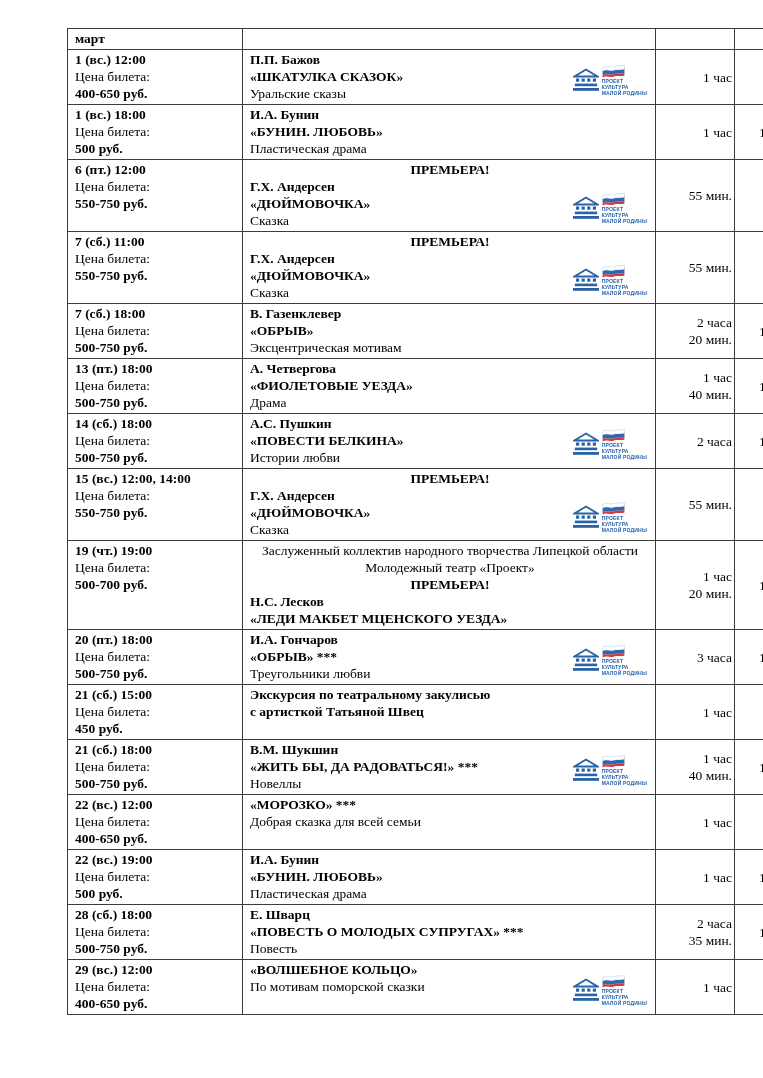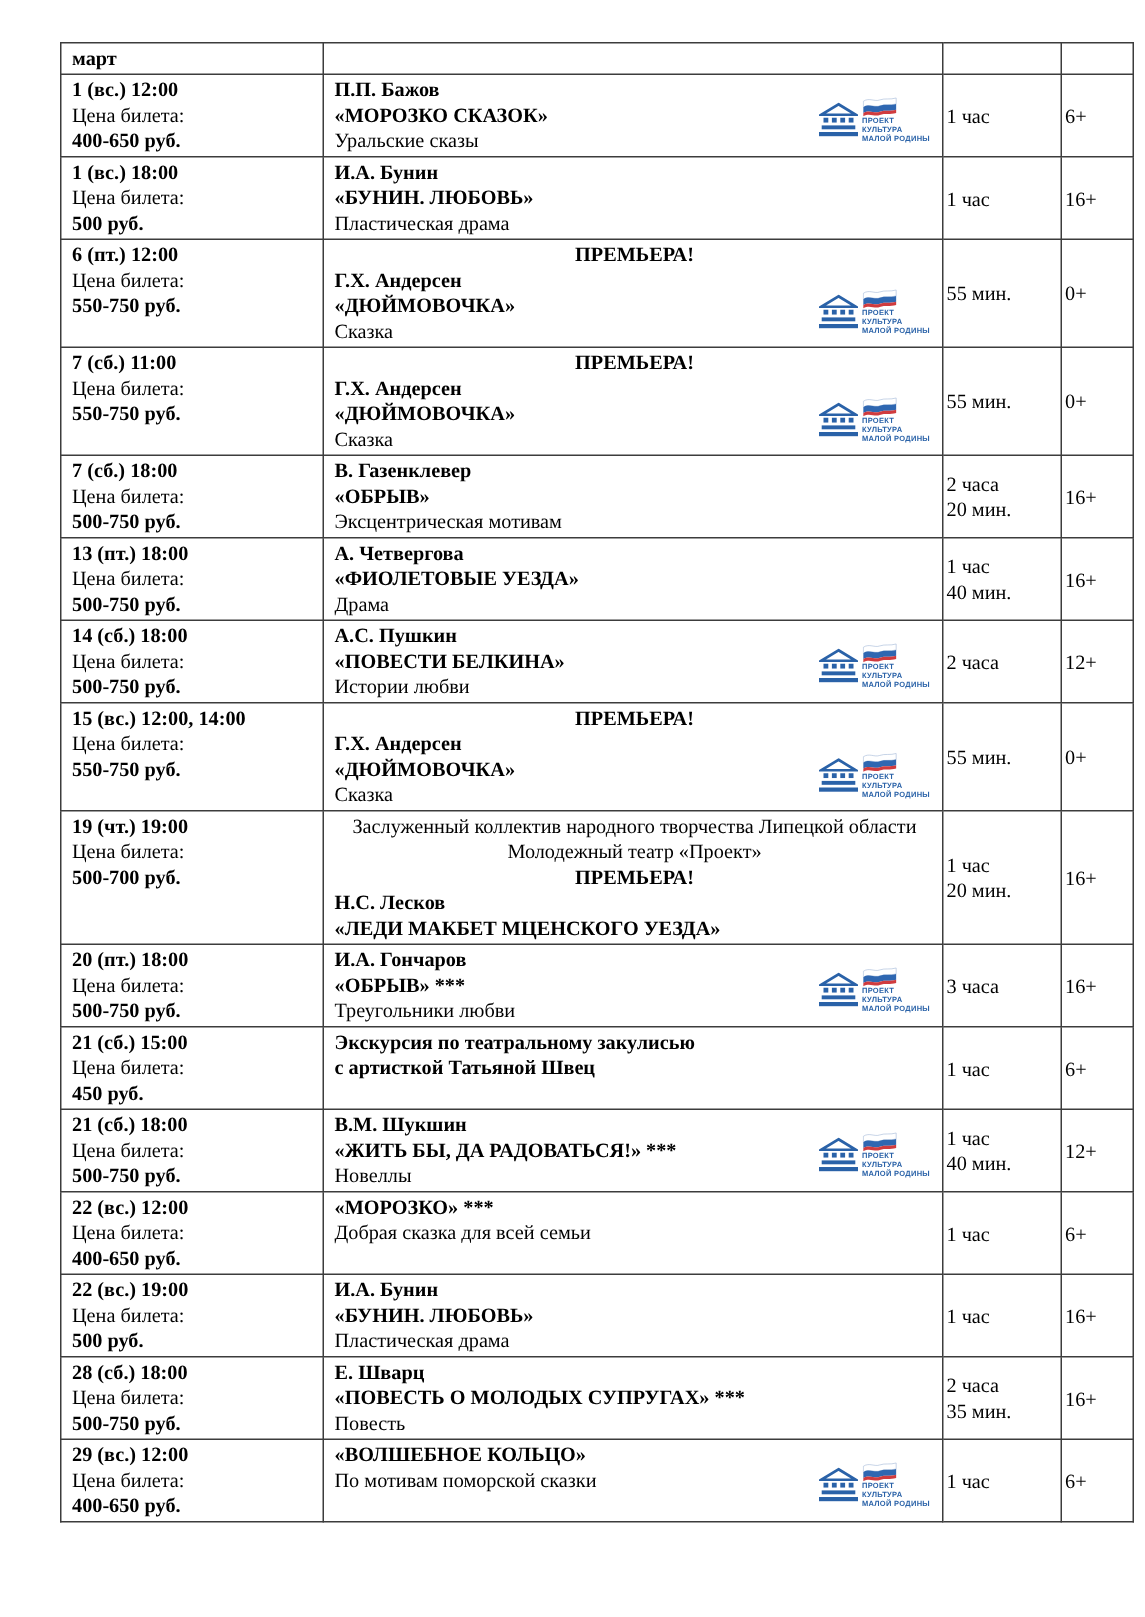--- a/index.html
+++ b/index.html
@@ -1,30 +1,30 @@
 <!DOCTYPE html>
 <html><head>
 <meta charset="utf-8">
 <style>
   html,body{margin:0;padding:0;background:#ffffff;}
   body{
     width:763px;height:1078px;overflow:hidden;
     font-family:"Liberation Serif", serif;color:#000;
     --logo-blue:#2a62a8;--flag-blue:#2f67b1;--flag-red:#d03b3e;
   }
-  .page{padding:28px 16px 0 40px;}
+  .page{padding:28px 16px 0 40px;margin-left:27px;}
   table{border-collapse:collapse;table-layout:fixed;width:715px;}
   td{
     border:1px solid #3c3c3c;vertical-align:top;
     padding:1px 5px 2px 7px;font-size:13.5px;line-height:17px;
   }
   .b{font-weight:700;}
   .ctr{text-align:center;}
   .c-desc{position:relative;}
-  .c-mid{vertical-align:middle;text-align:left;padding:1px 2px;}
+  .c-mid{vertical-align:middle;text-align:right;padding:1px 2px;}
   .month{font-weight:700;}
   
   .logo{
     position:absolute;right:8px;top:55%;transform:translateY(-50%);
     display:flex;align-items:center;gap:3px;pointer-events:none;
   }
   .logo.low{top:68%;}
   .logo-right{display:flex;flex-direction:column;align-items:flex-start;}
   .logo-text{
     font-family:"Liberation Sans", sans-serif;font-size:5px;line-height:6px;
@@ -55,21 +55,21 @@
         <td></td>
       </tr>
     <tr>
           <td class="c-date">
             <div class="b">1 (вс.) 12:00</div>
             <div>Цена билета:</div>
             <div class="b">400-650 руб.</div>
           </td>
           <td class="c-desc">
             <div class="b ">П.П. Бажов</div>
-            <div class="b ">«МОРОЗКО СКАЗОК»</div>
+            <div class="b ">«ШКАТУЛКА СКАЗОК»</div>
             <div>Уральские сказы</div>
             <span class="logo">
     <svg width="26" height="24" viewBox="0 0 26 24">
       <path class="bld-stroke" d="M13 1.5 L24.5 8.5 H1.5 Z"></path>
       <rect class="bld-fill" x="3" y="10.5" width="3.2" height="3.2"></rect>
       <rect class="bld-fill" x="8.6" y="10.5" width="3.2" height="3.2"></rect>
       <rect class="bld-fill" x="14.2" y="10.5" width="3.2" height="3.2"></rect>
       <rect class="bld-fill" x="19.8" y="10.5" width="3.2" height="3.2"></rect>
       <rect class="bld-fill" x="1.8" y="15.6" width="22.4" height="2.6"></rect>
       <rect class="bld-fill" x="0" y="20" width="26" height="2.8"></rect>

